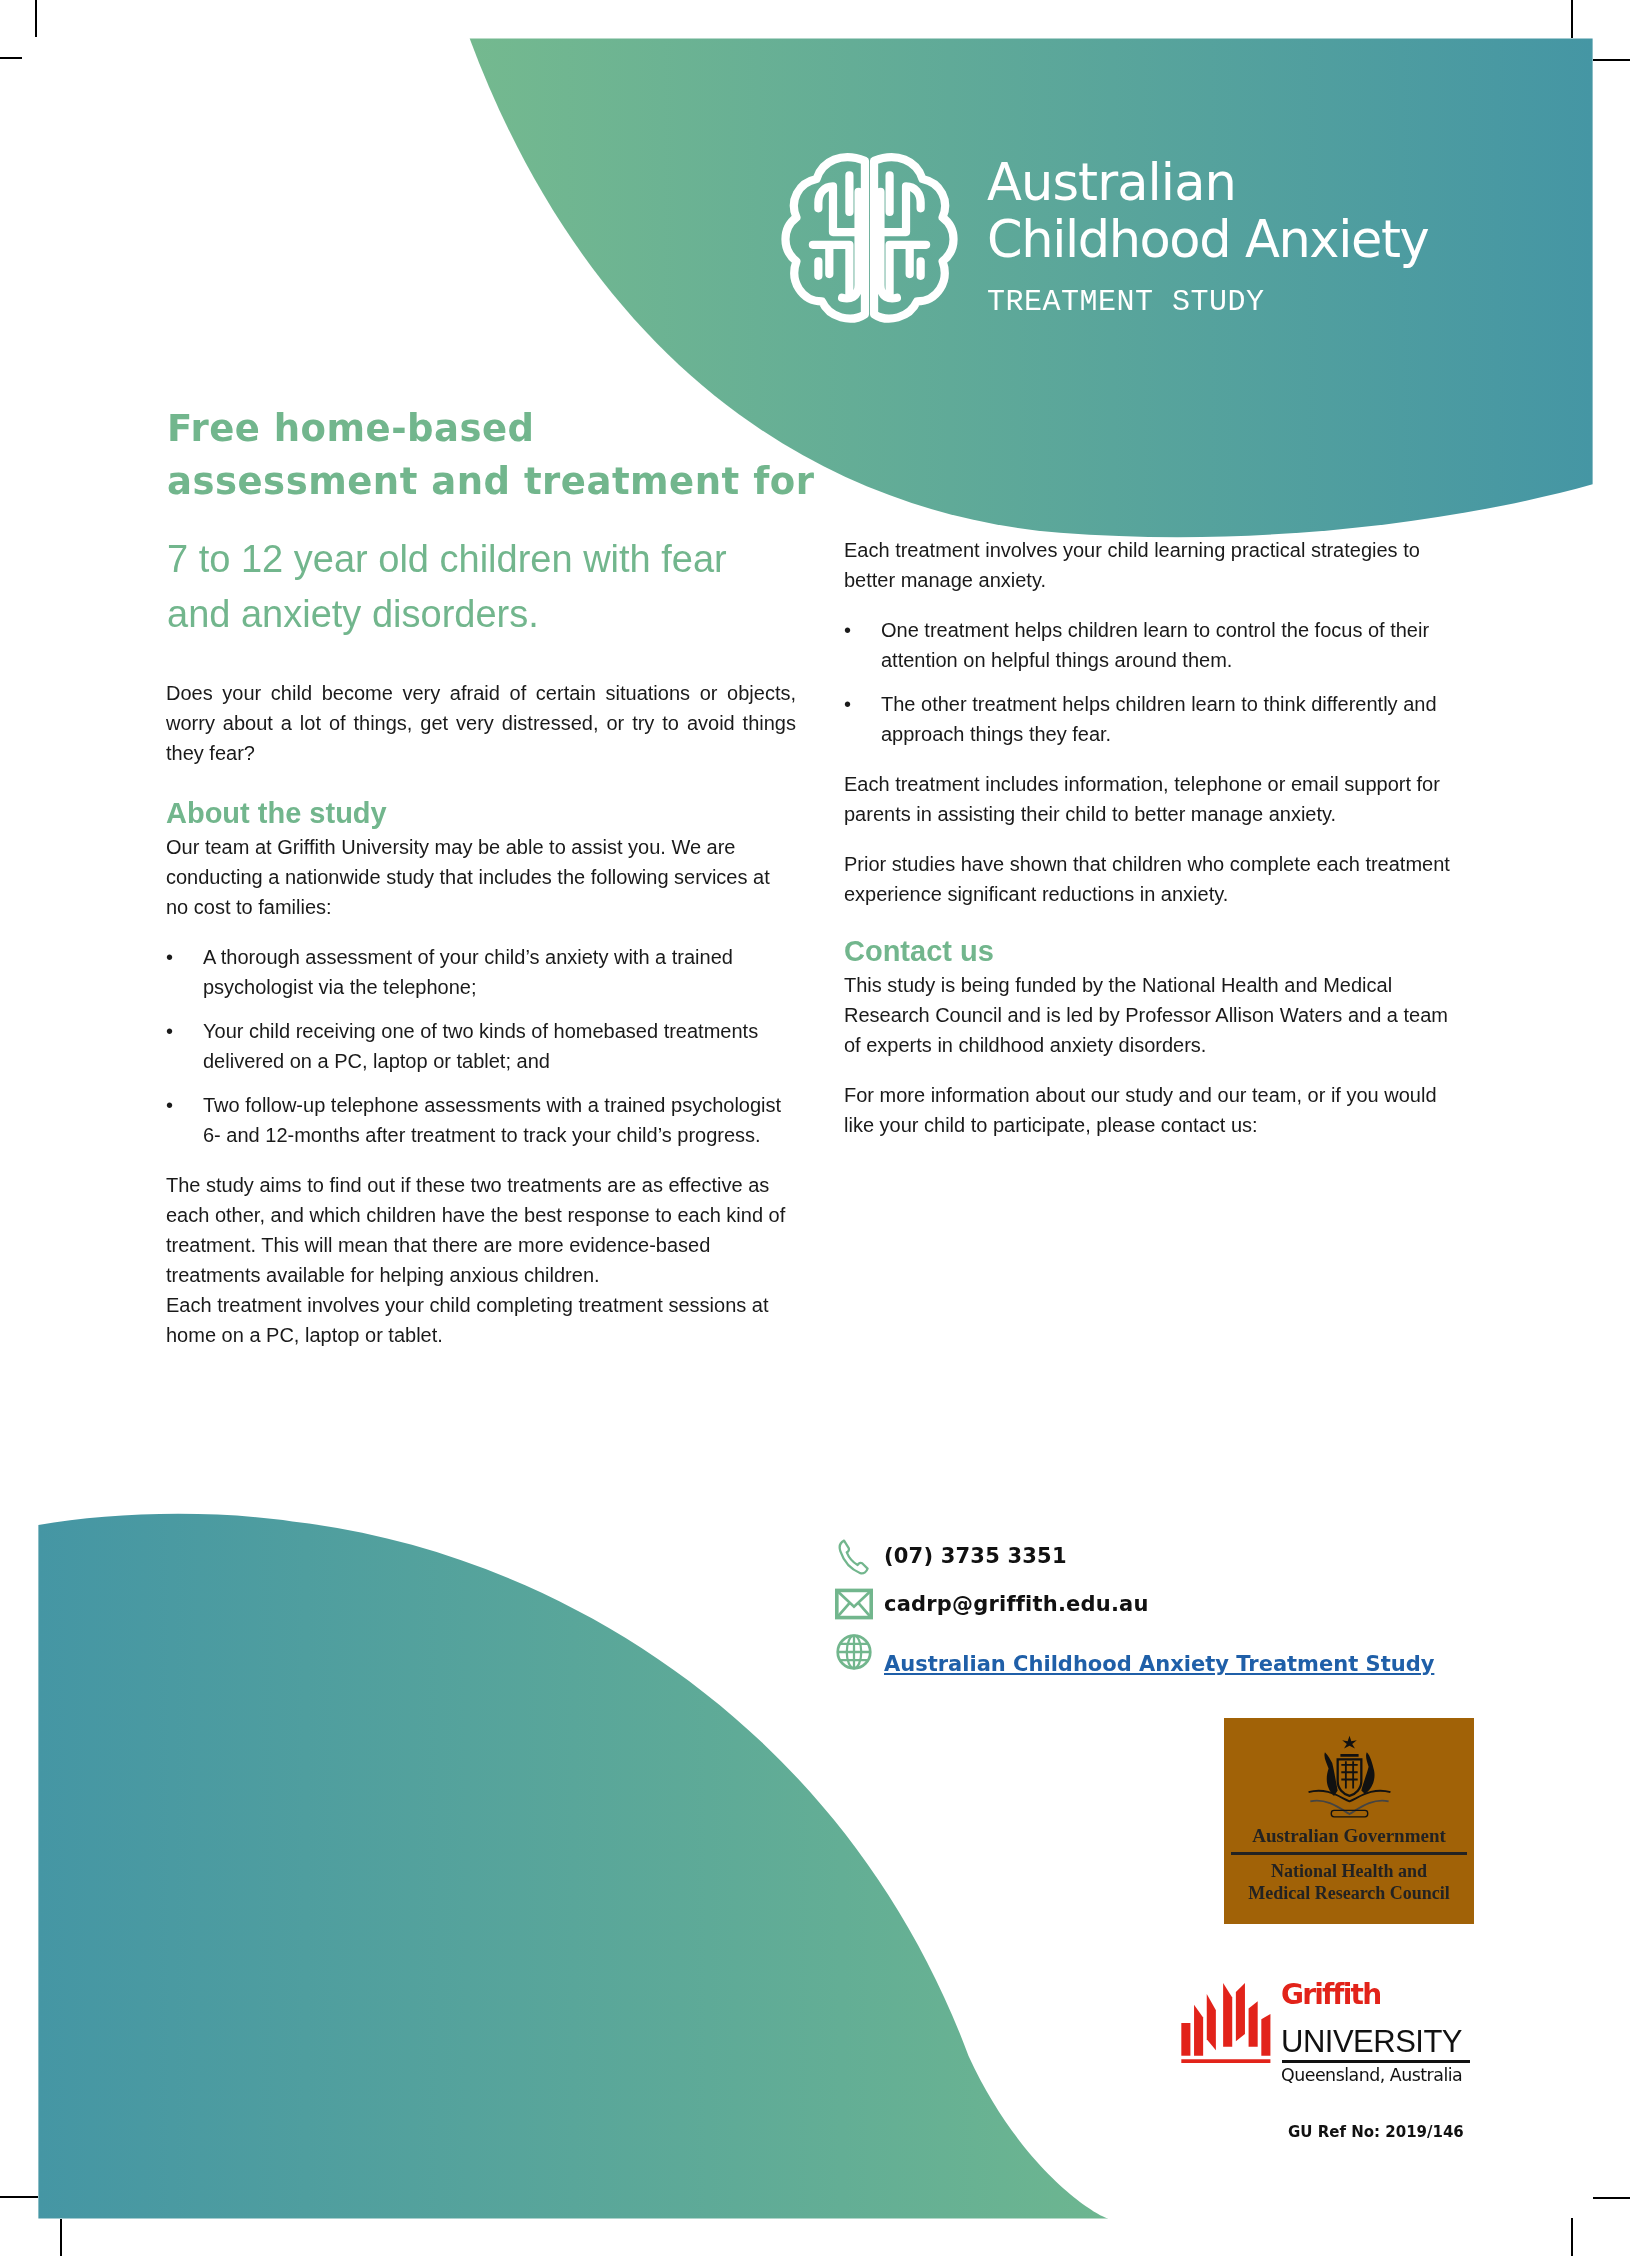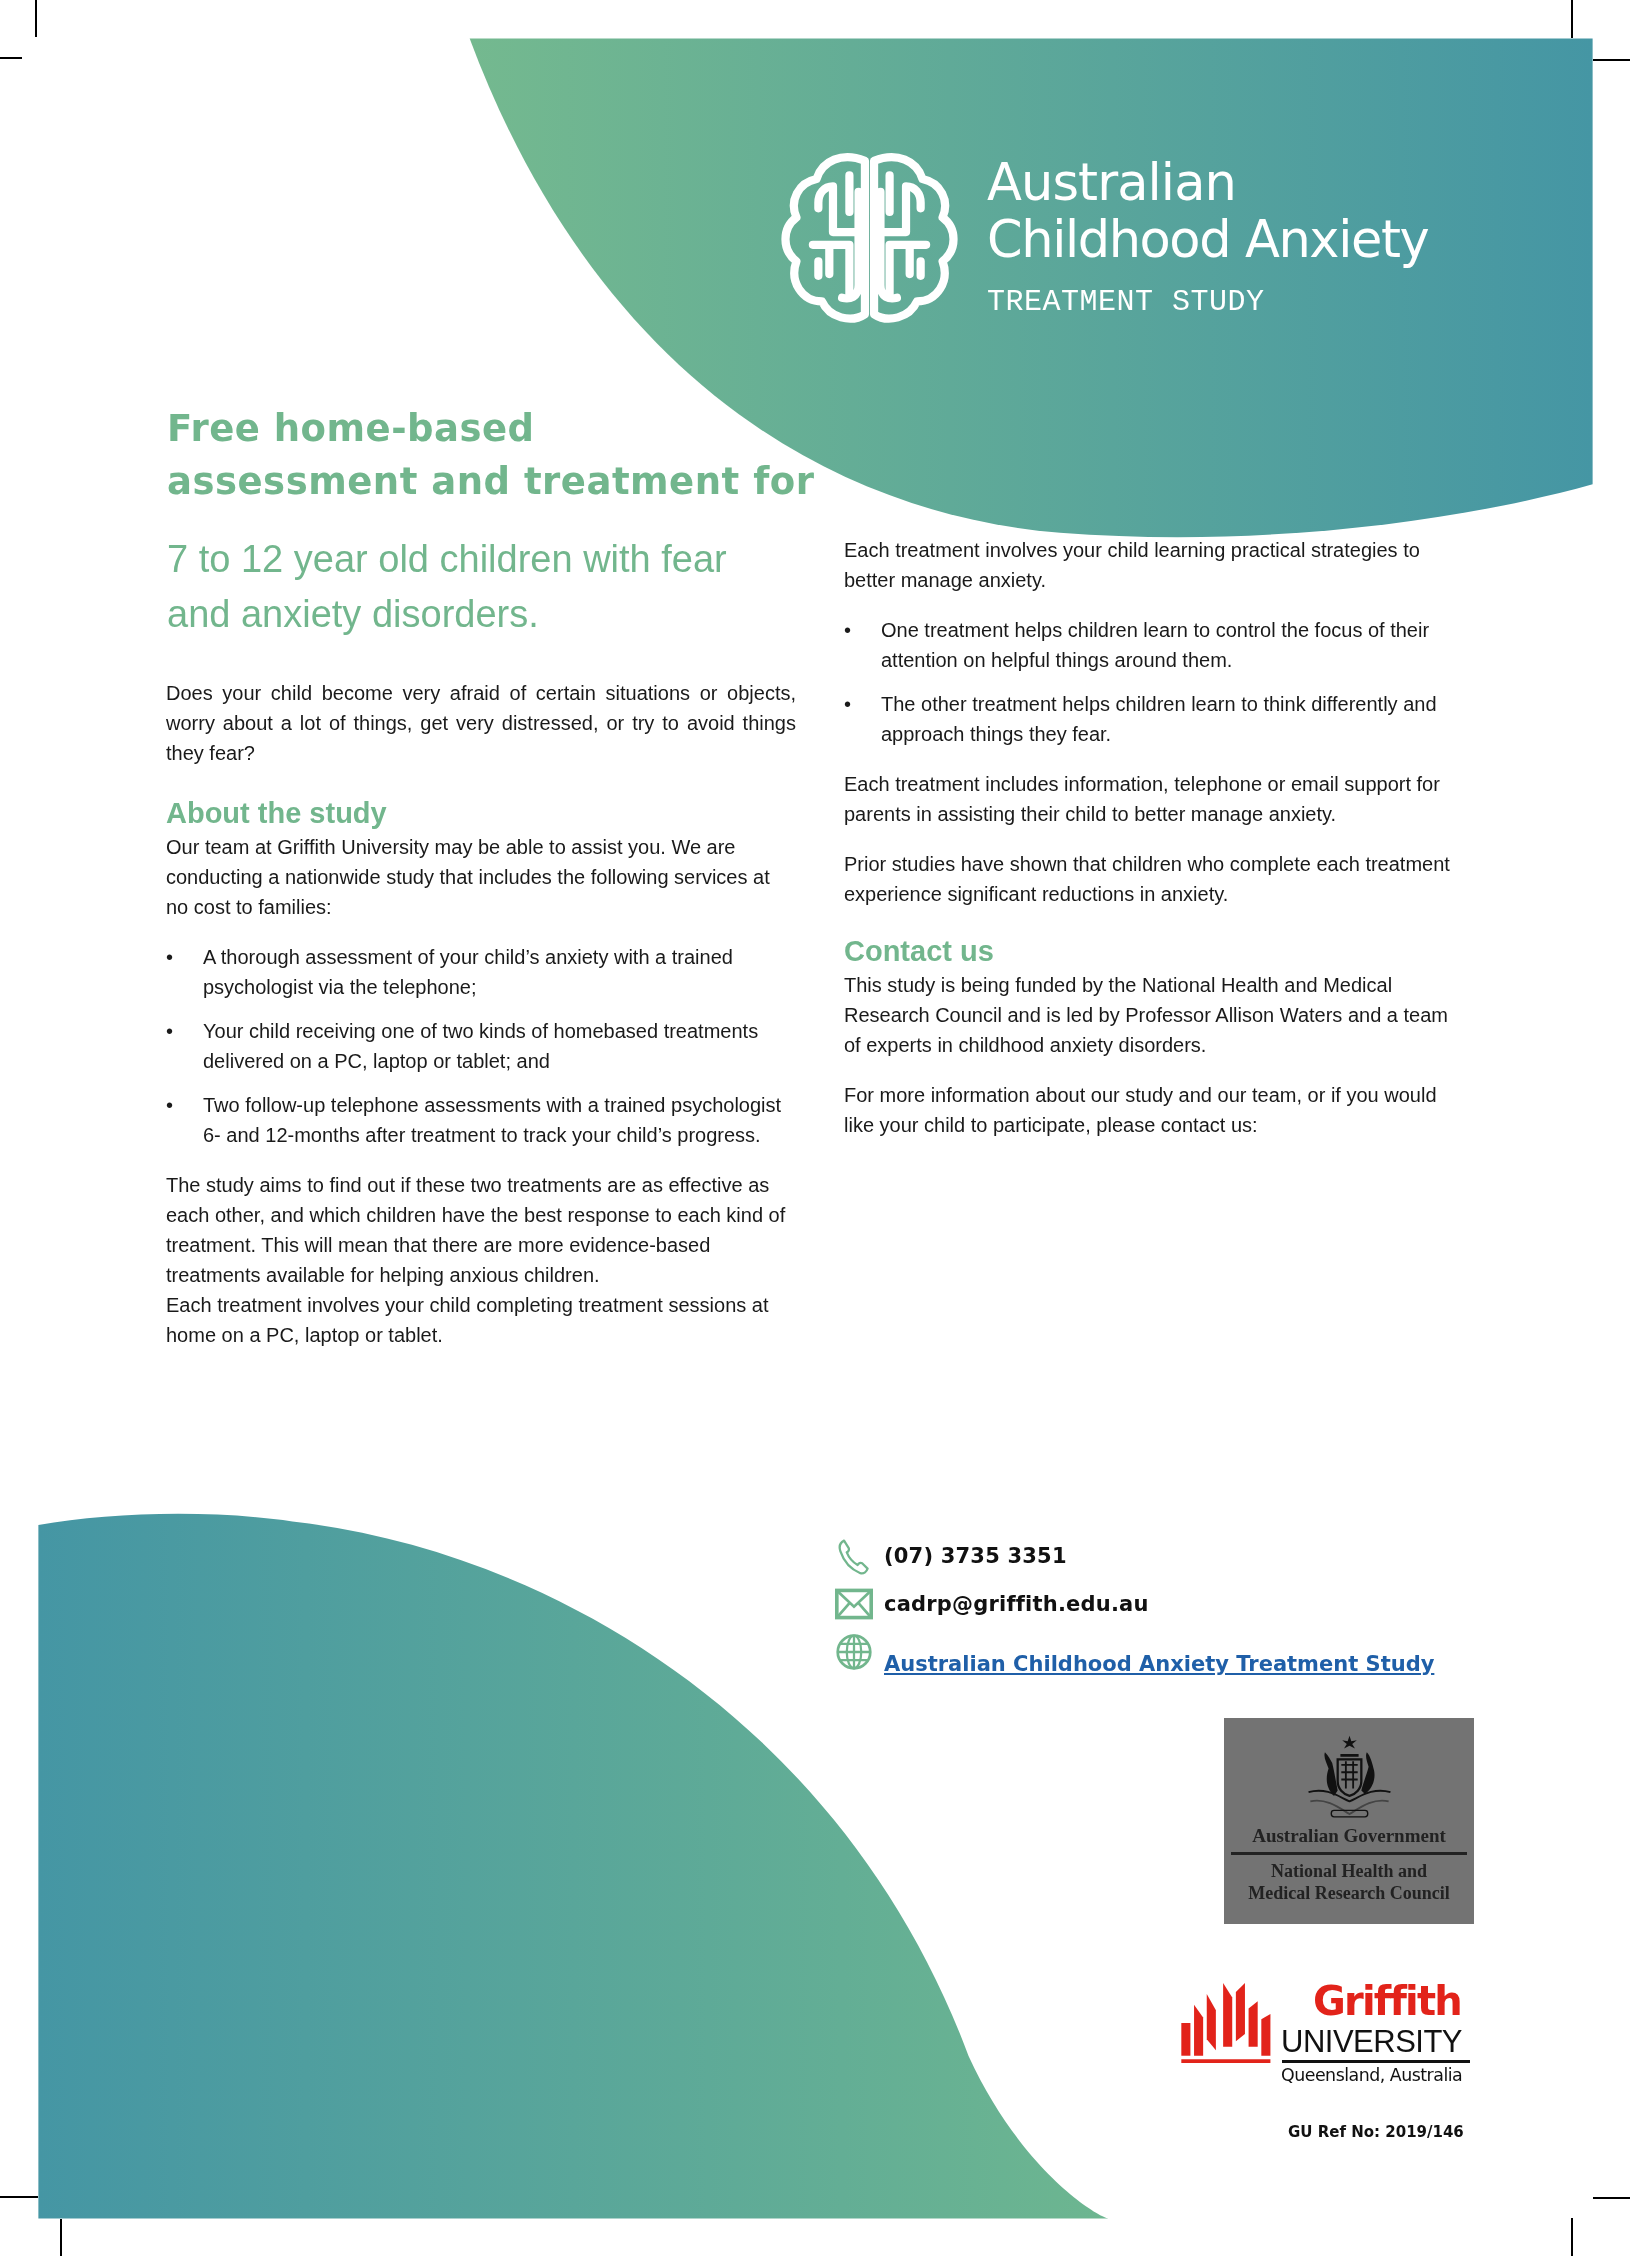--- a/index.html
+++ b/index.html
@@ -32,29 +32,29 @@
   .ul li::before { content: "•"; position: absolute; left: 0; top: 0; font-size: 20px; }
 
   
   .contact { position: absolute; left: 835px; top: 1532px; }
   .contact-row { position: relative; height: 48px; display: flex; align-items: center; }
   .contact-row svg { width: 38px; height: 38px; margin-right: 11px; flex: 0 0 38px; }
   .contact-text { font-size: 21px; font-weight: bold; color: #111; font-family: "DejaVu Sans", sans-serif; letter-spacing: 0.2px; }
   .contact-link { color: #1f5fa8; text-decoration: underline; font-size: 21px; font-weight: bold; font-family: "DejaVu Sans", sans-serif; margin-top: 23px; }
 
   
-  .gov { position: absolute; left: 1224px; top: 1718px; width: 250px; height: 206px; background: #737373; text-align: center; }
+  .gov { position: absolute; left: 1224px; top: 1718px; width: 250px; height: 206px; background: #a16207; text-align: center; }
   .gov-crest { width: 119px; height: 91px; margin: 16.4px auto 0; display: block; }
   .gov-title { font-family: "Liberation Serif", serif; font-weight: bold; font-size: 19px; color: #222; margin-top: 0px; }
   .gov-rule { height: 2.7px; background: #222; width: 236px; margin: 4.6px auto 5.5px; }
   .gov-sub { font-family: "Liberation Serif", serif; font-weight: bold; font-size: 18px; line-height: 22px; color: #222; }
 
   
   .griffith { position: absolute; left: 1179px; top: 1983px; width: 302px; height: 110px; }
-  .gr-name { position: absolute; left: 102px; top: -5.5px; font-family: "DejaVu Sans", sans-serif; font-weight: bold; font-size: 40px; color: #e2231a; letter-spacing: -1.8px; margin-left: 32px; }
+  .gr-name { position: absolute; left: 102px; top: -5.5px; font-family: "DejaVu Sans", sans-serif; font-weight: bold; font-size: 28px; color: #e2231a; letter-spacing: -1.8px; }
   .gr-uni { position: absolute; left: 102px; top: 41px; font-family: "Liberation Sans", sans-serif; font-size: 31px; color: #111; letter-spacing: -0.5px; }
   .gr-rule { position: absolute; left: 103px; top: 77px; width: 188px; height: 2.7px; background: #111; }
   .gr-loc { position: absolute; left: 102px; top: 82px; font-family: "DejaVu Sans", sans-serif; font-size: 17.4px; color: #111; letter-spacing: -0.5px; }
   .gr-ref { position: absolute; left: 1288px; top: 2123px; font-family: "DejaVu Sans", sans-serif; font-weight: bold; font-size: 15px; color: #111; }
 </style>
 </head>
 <body>
 
 <svg class="bg" width="1631" height="2257" viewBox="0 0 1785 2470">
   <defs>

